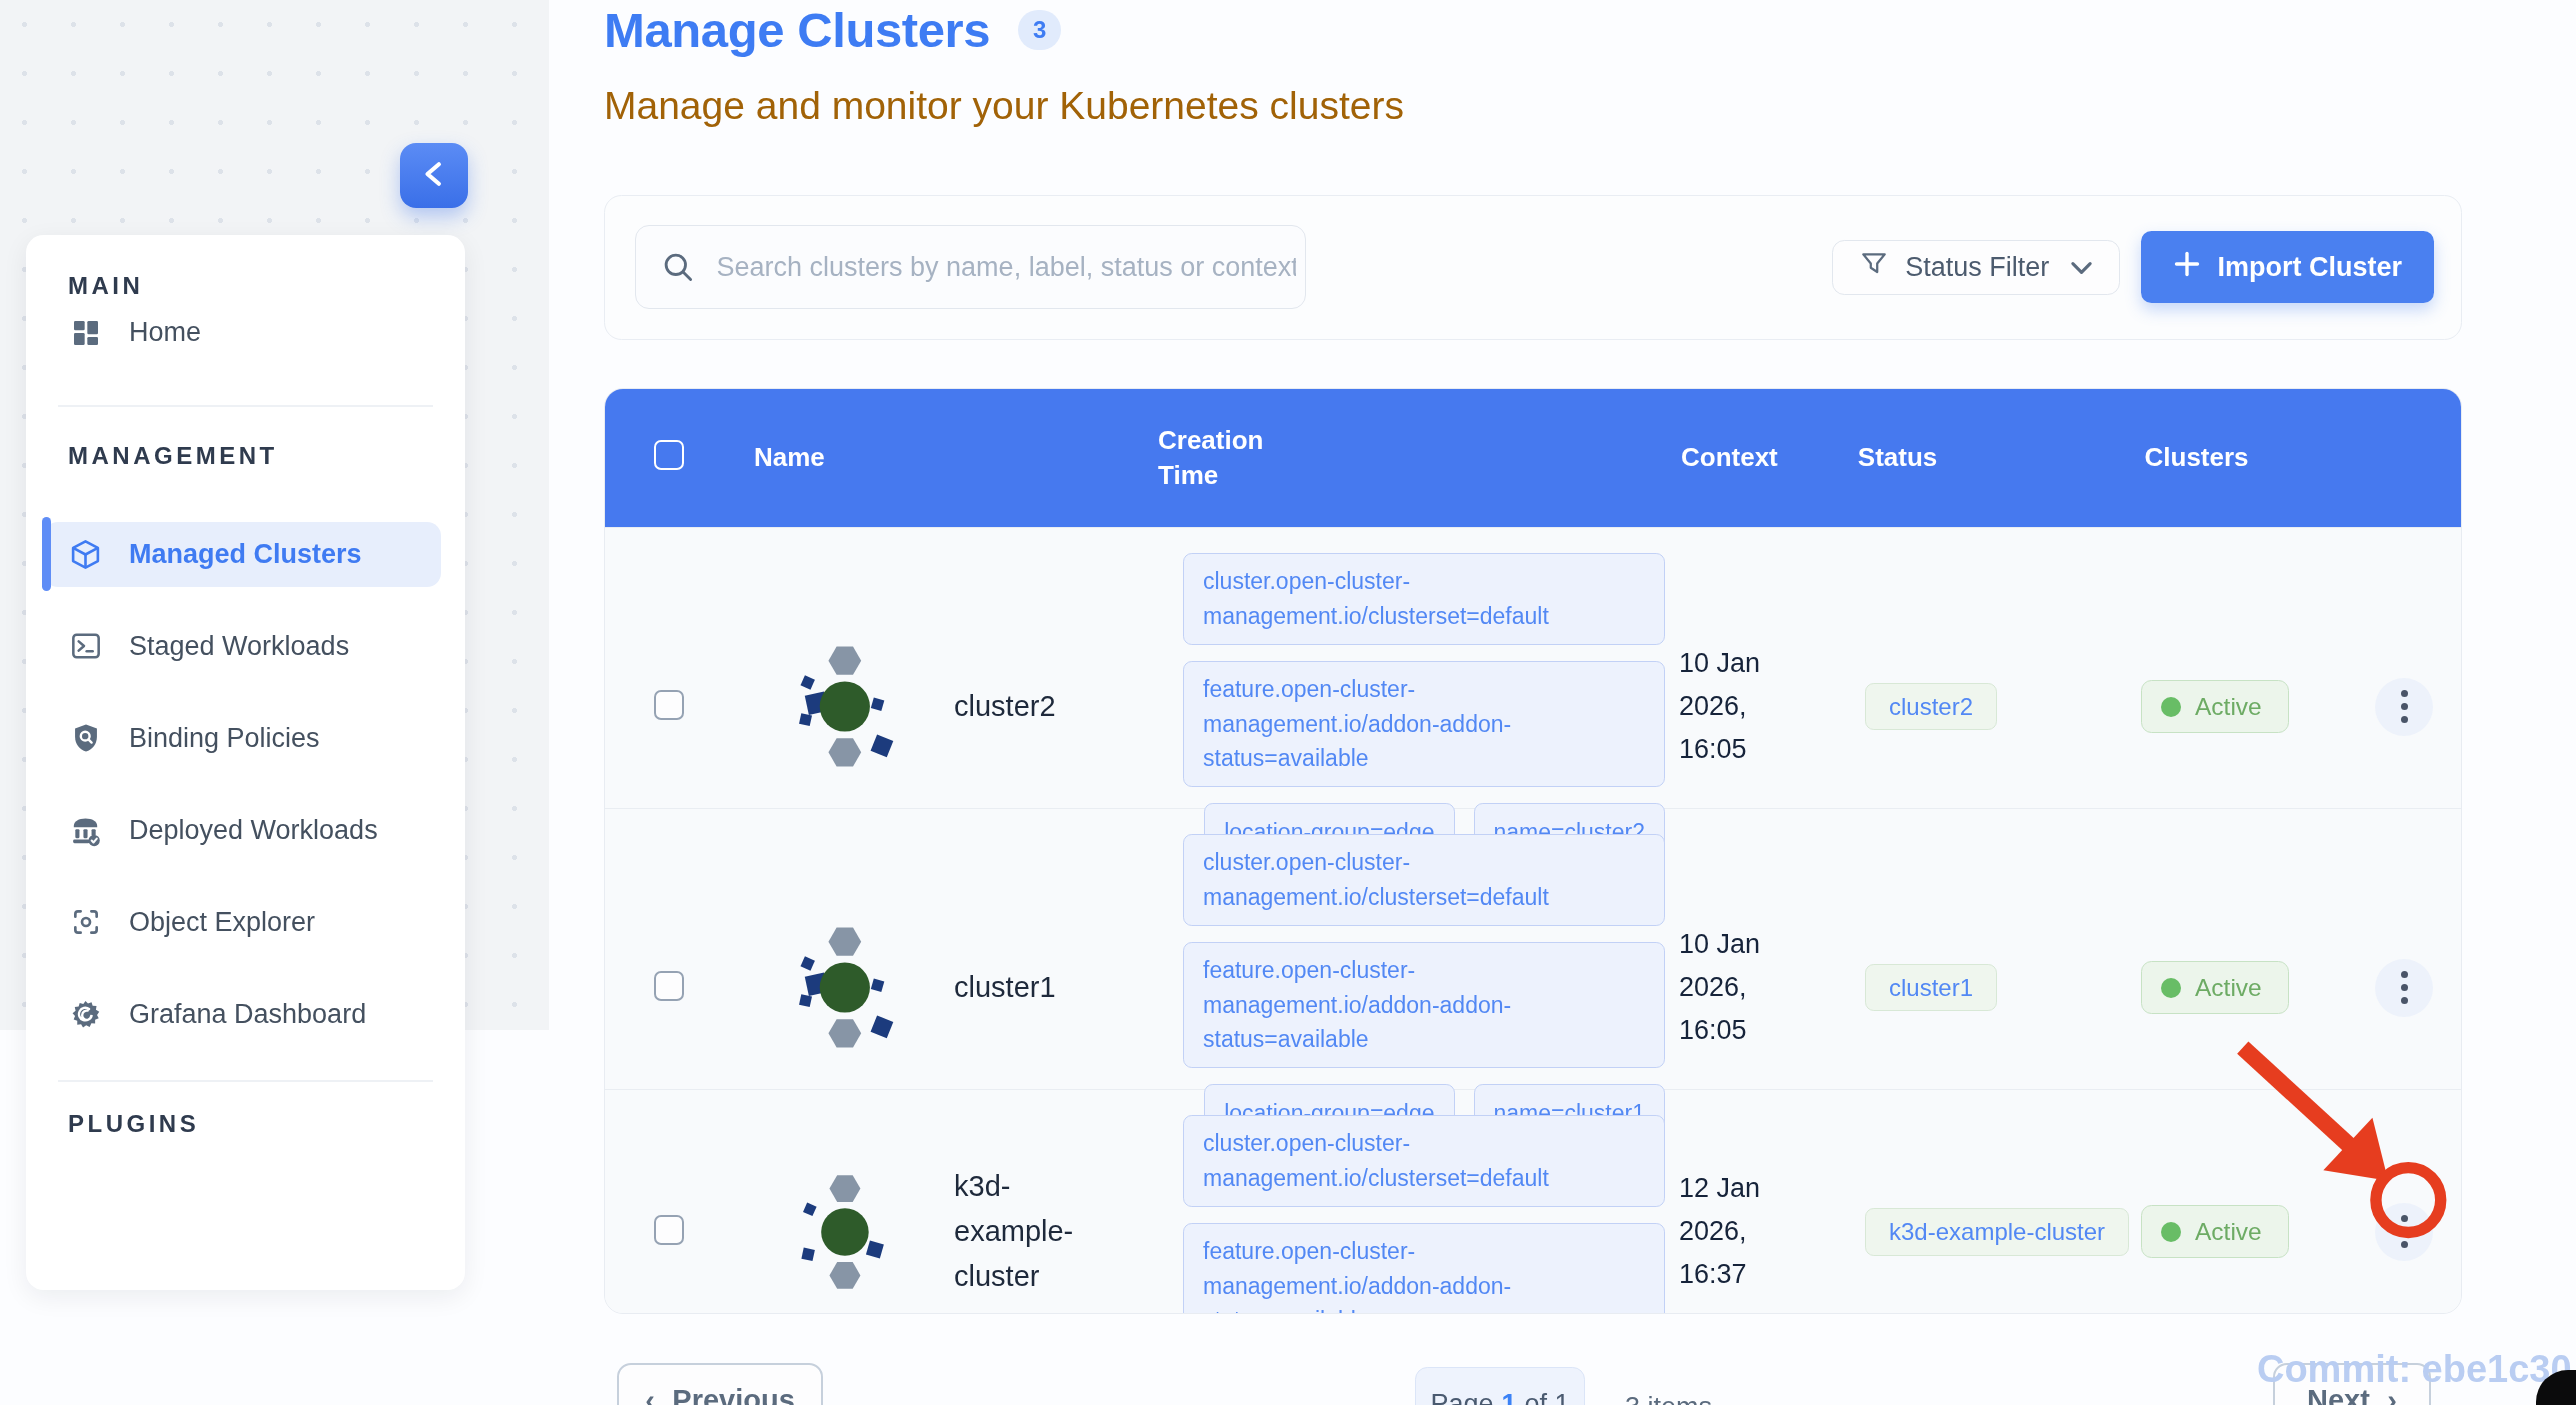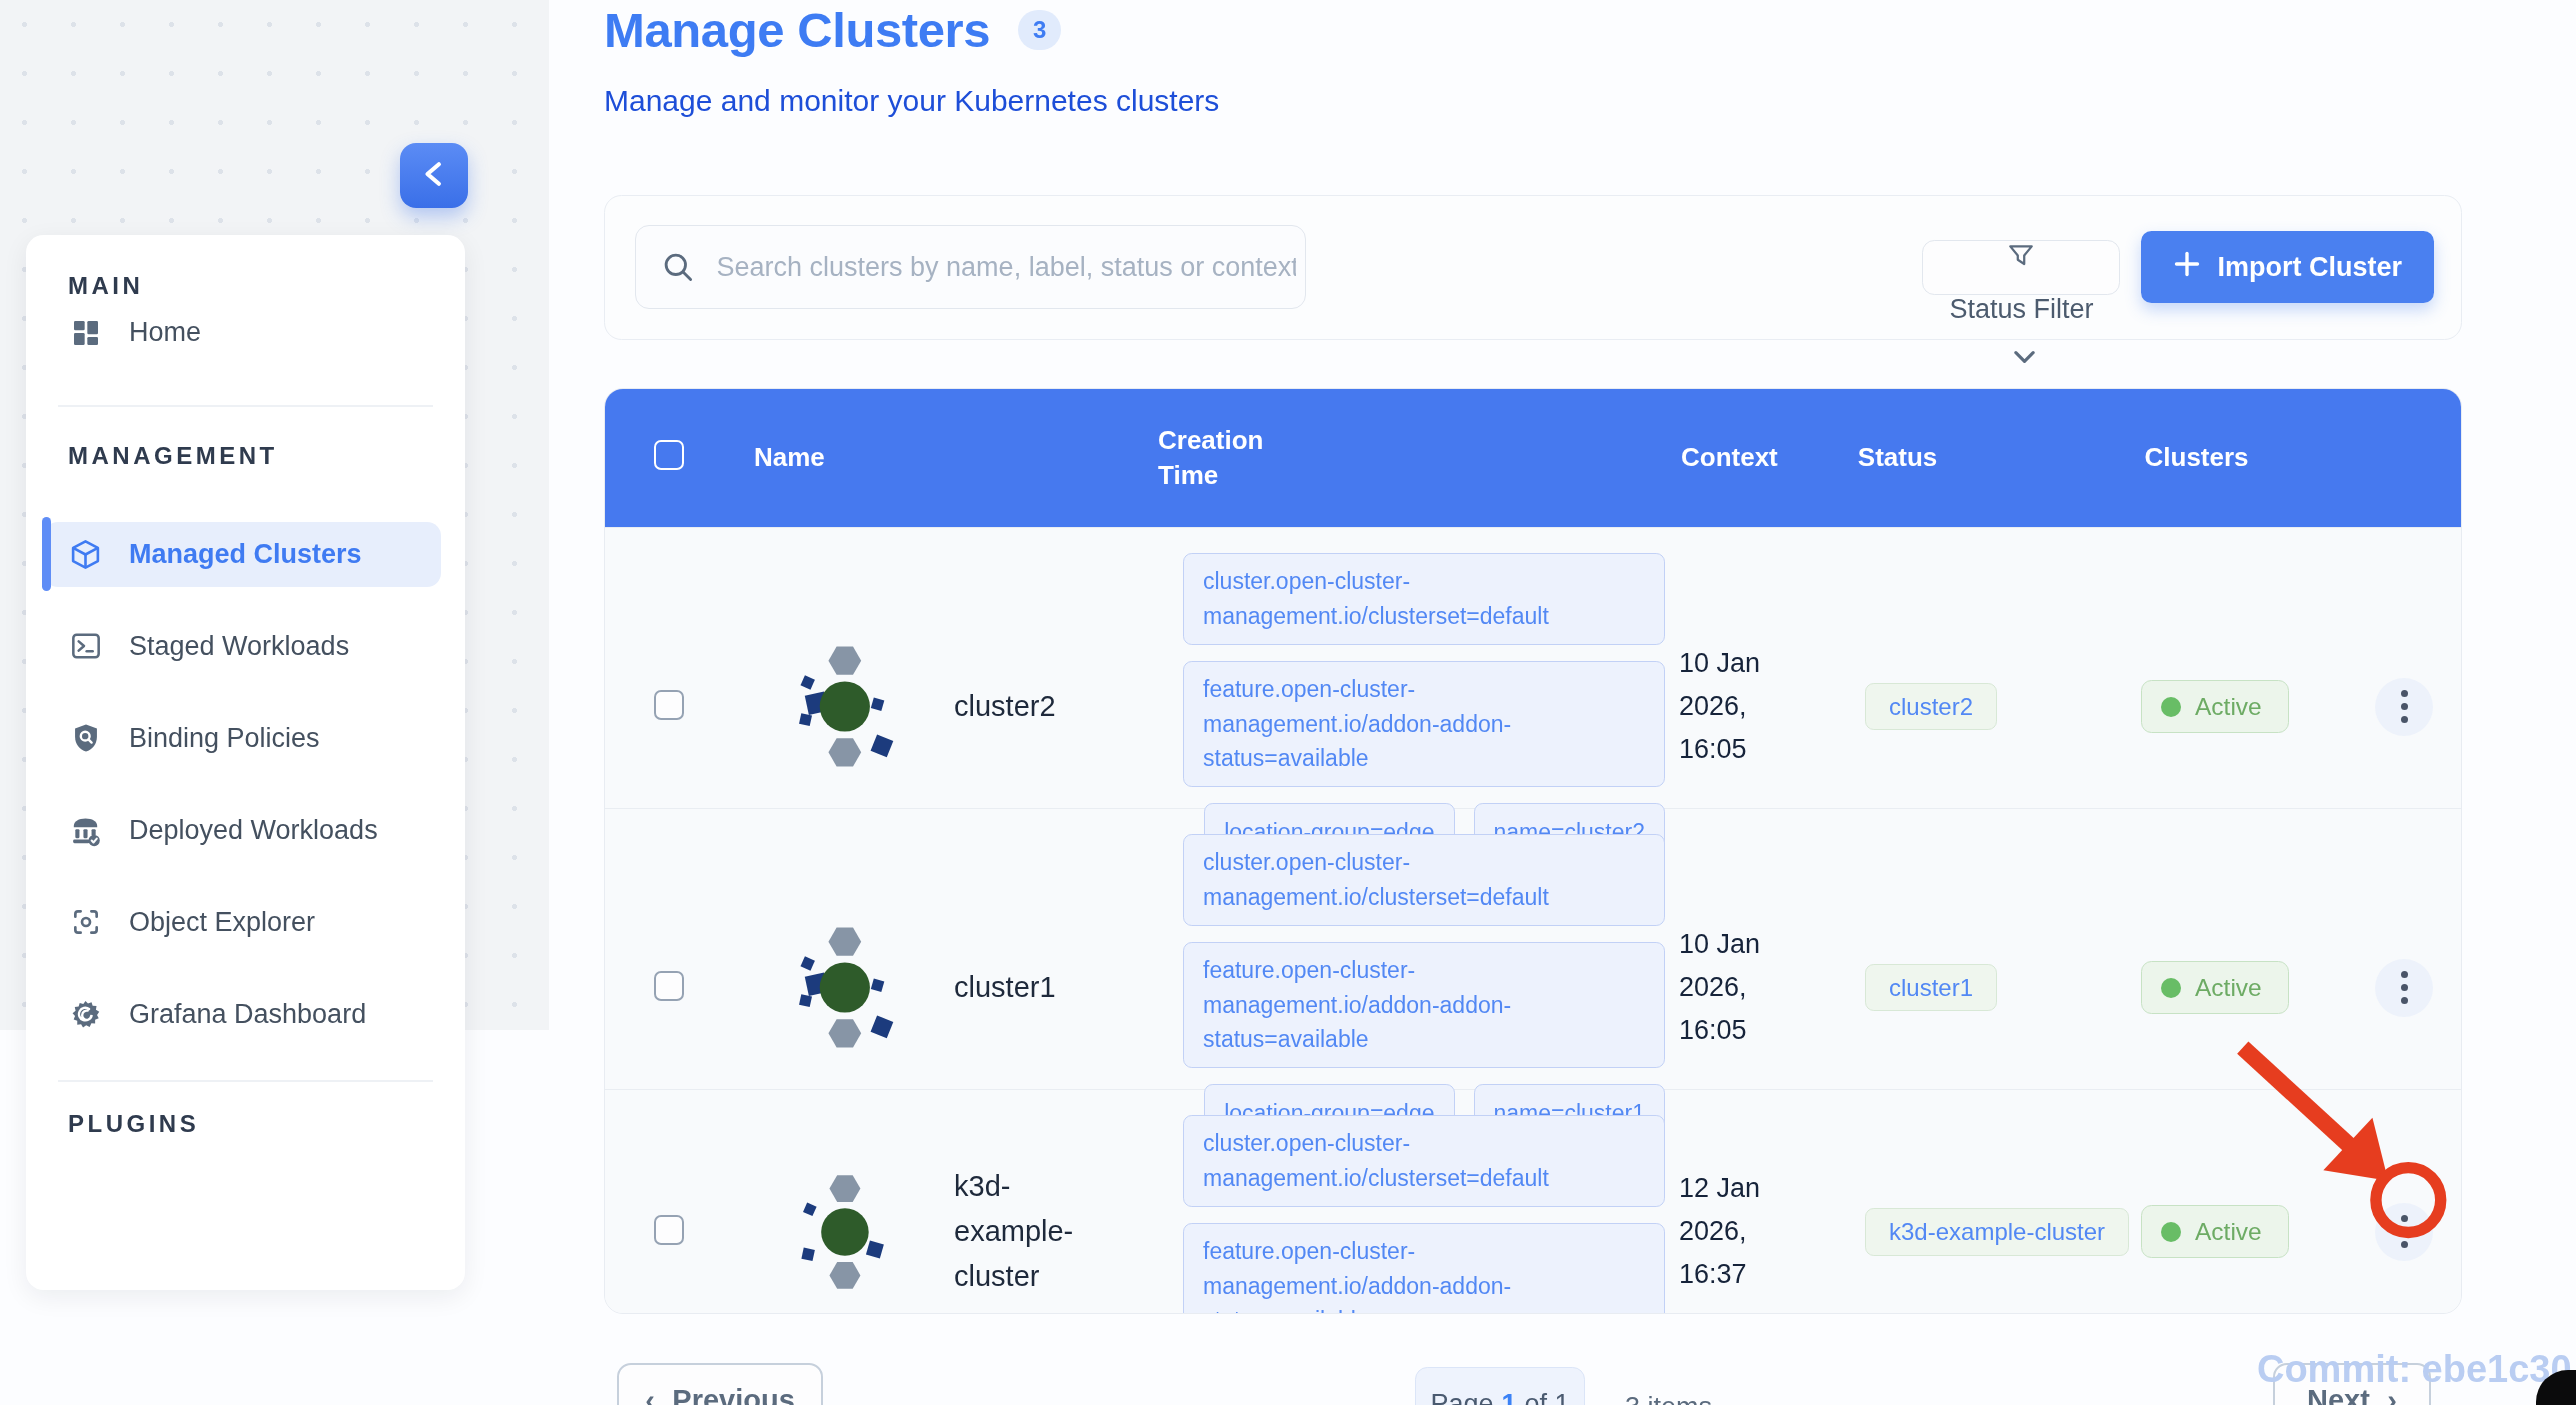--- a/index.html
+++ b/index.html
@@ -25,34 +25,34 @@
   .nav-item.active::before{content:"";position:absolute;left:-1.8px;top:-4.4px;bottom:-4.4px;width:9.6px;border-radius:7px;background:#5f8df6;}
   .nav-item.active .nav-label{color:#3f7bf2;font-weight:600;}
   .nav-divider{height:1.8px;background:#eef1f5;margin:40px 32px 35px 32px;}
 
   
   .main{position:absolute;left:549px;top:0;width:2027px;height:1405px;background:#fcfdff;}
   .title-row{position:absolute;left:55px;top:1.8px;display:flex;align-items:center;gap:28px;}
   .title{margin:0;font-size:49px;font-weight:800;color:#3e7cf3;letter-spacing:-0.4px;}
   .count-badge{min-width:43px;height:40px;border-radius:21px;background:#e1ebfc;color:#3e7cf3;font-size:24px;font-weight:700;
     display:flex;align-items:center;justify-content:center;}
-  .subtitle{position:absolute;left:55px;top:84px;margin:0;font-size:30px;color:#1d4ed8;}
+  .subtitle{position:absolute;left:55px;top:84px;margin:0;font-size:39px;color:#a16207;}
 
   .filter-card{position:absolute;left:55px;top:195px;width:1858px;height:145px;box-sizing:border-box;
     background:#fcfdfe;border:1.8px solid #e9edf3;border-radius:17.5px;}
   .search-box{position:absolute;left:30px;top:29px;width:671px;height:84px;box-sizing:border-box;background:#fbfcfe;
     border:1.8px solid #e2e7ee;border-radius:14px;display:flex;align-items:center;overflow:hidden;}
   .search-box .sic{margin:0 19px 0 24.5px;display:flex;}
   .search-box input{border:none;outline:none;background:transparent;flex:1;font-size:27px;color:#334155;
     font-family:"Liberation Sans","DejaVu Sans",sans-serif;padding-right:8.8px;}
   .search-box input::placeholder{color:#a6b2c2;}
   .right-controls{position:absolute;right:27px;top:35px;display:flex;align-items:center;gap:21px;}
   .status-filter{display:flex;align-items:center;gap:16px;height:55px;padding:0 26px;background:#fdfdfe;
     border:1.8px solid #e2e7ee;border-radius:12.3px;font-size:27px;color:#4c5b6e;cursor:pointer;
-    font-family:"Liberation Sans","DejaVu Sans",sans-serif;flex-direction:column;}
+    font-family:"Liberation Sans","DejaVu Sans",sans-serif;}
   .import-btn{display:flex;align-items:center;gap:16px;height:72px;padding:0 32px;background:#4a80f0;border:none;
     border-radius:10.5px;color:#fff;font-size:27px;font-weight:700;cursor:pointer;box-shadow:0 7px 16px rgba(74,128,240,.3);
     font-family:"Liberation Sans","DejaVu Sans",sans-serif;}
 
   
   .tbl{position:absolute;left:55px;top:388px;width:1858px;height:926px;box-sizing:border-box;border:1.8px solid #e8ecf2;
     border-radius:19px;overflow:hidden;background:#f8fafc;}
   .grid{display:grid;grid-template-columns:105px 434px 521px 184px 285px 215px 110px;align-items:center;}
   .thead{background:#4679ef;height:138px;color:#fff;font-weight:700;font-size:26px;}
   .th{padding-left:10.5px;line-height:1.35;}

